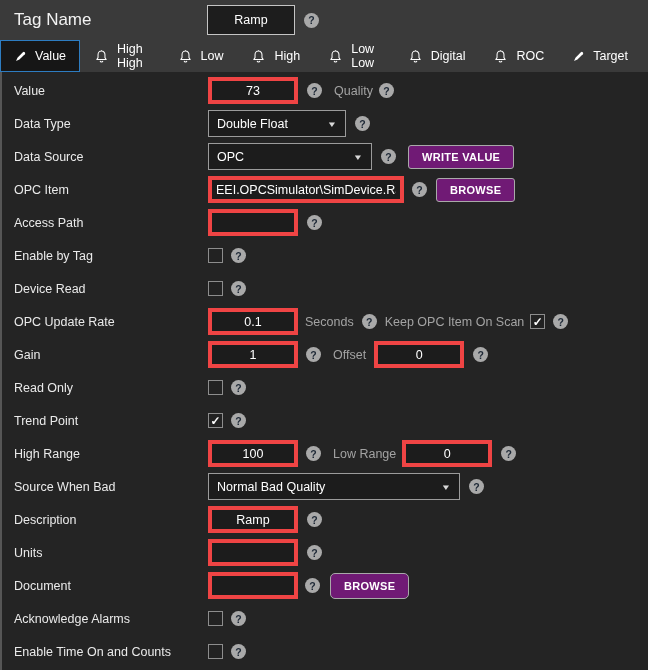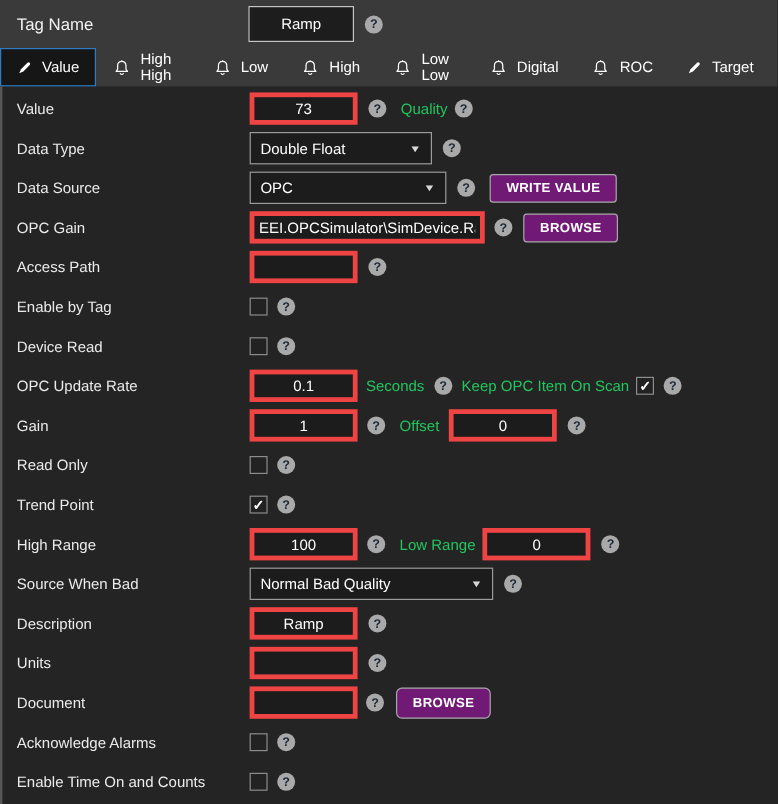--- a/index.html
+++ b/index.html
@@ -8,21 +8,21 @@
     background: #242424;
     font-family: "Liberation Sans", sans-serif;
     color: #f2f2f2;
     position: relative;
   }
   
   .header-row {
     height: 40px; background: #3a3a3a;
     display: flex; align-items: center; padding-left: 14px;
   }
-  .header-row .lbl { width: 193px; font-size: 14px; }
+  .header-row .lbl { width: 193px; font-size: 17px; }
   .tagname-input {
     width: 88px; height: 30px; background: #1d1d1d; color: #fff;
     border: 1px solid #c4c4c4; text-align: center;
     font-family: "Liberation Sans", sans-serif; font-size: 12.5px; outline: none;
   }
   
   .tabbar {
     height: 32px; background: #3a3a3a;
     display: flex; align-items: stretch; justify-content: space-between;
     padding-right: 6px;
@@ -38,41 +38,41 @@
   .tab svg { display: block; }
   
   .left-strip {
     position: absolute; left: 0; top: 72px; bottom: 0; width: 2px;
     background: #565656;
   }
   
   .form { padding: 2px 0 0 14px; }
   .row { height: 33px; display: flex; align-items: center; }
   .row-label { width: 194px; flex: 0 0 194px; font-size: 12.5px; color: #eaeaea; }
-  .inline-label { font-size: 12.5px; color: #22c55e; }
+  .inline-label { font-size: 12.5px; color: #a3a3a3; }
   .txt {
     height: 27px; background: #1c1c1c; color: #fff;
     border: 4px solid #ef4444; font-family: "Liberation Sans", sans-serif;
     font-size: 12.5px; outline: none; padding: 0 6px;
   }
   .txt.center { text-align: center; }
   .w90  { width: 90px; }
   .w196 { width: 196px; padding: 0 4px; }
   .sel {
     height: 27px; background: #1c1c1c; border: 1px solid #9b9b9b;
     display: flex; align-items: center; position: relative;
     padding: 0 22px 0 8px; font-size: 12.5px; color: #fff; cursor: default;
   }
   .sel .arrow {
     position: absolute; right: 9px; top: 50%; transform: translateY(-50%) scaleX(1.3);
     font-size: 8px; color: #d8d8d8;
   }
-  .sel160 { width: 152px; }
+  .sel160 { width: 138px; }
   .sel148 { width: 164px; }
-  .sel208 { width: 203px; }
+  .sel208 { width: 252px; }
   .help {
     width: 15px; height: 15px; border-radius: 50%;
     background: #a9a9a9; color: #1d2836; font-size: 10.5px; font-weight: bold;
     display: inline-flex; align-items: center; justify-content: center;
     margin-left: 9px; flex: 0 0 15px; cursor: default;
   }
   .btn {
     height: 24px; background: #701a75; border: 1px solid #a9a9a9; border-radius: 3px;
     color: #fff; font-family: "Liberation Sans", sans-serif; font-weight: bold;
     font-size: 11px; letter-spacing: 0.3px; padding: 0 13px; cursor: default;
@@ -199,21 +199,21 @@
     <span class="row-label">Data Source</span>
     <div class="sel sel148">
       <span>OPC</span>
       <span class="arrow">▼</span>
     </div>
     <span class="help">?</span>
     <button class="btn ml12">WRITE VALUE</button>
   </div>
 
   <div class="row">
-    <span class="row-label">OPC Gain</span>
+    <span class="row-label">OPC Item</span>
     <input class="txt w196" value="EEI.OPCSimulator\SimDevice.Ramp" style="">
     <span class="help ml8">?</span>
     <button class="btn ml9">BROWSE</button>
   </div>
 
   <div class="row">
     <span class="row-label">Access Path</span>
     <input class="txt w90" value="" style="">
     <span class="help">?</span>
   </div>

